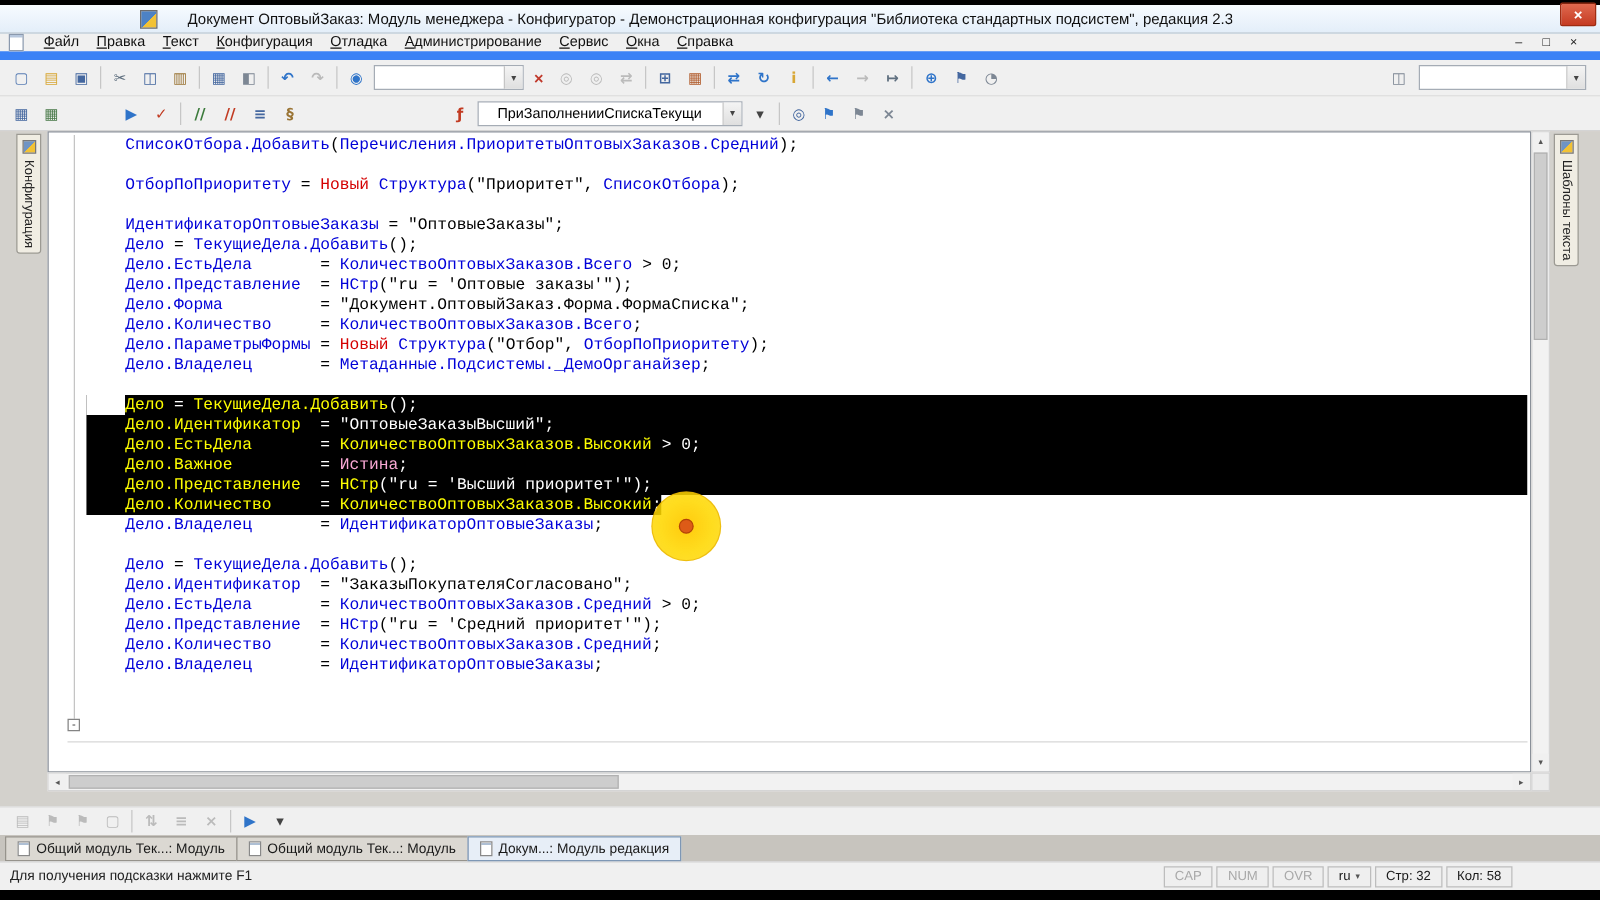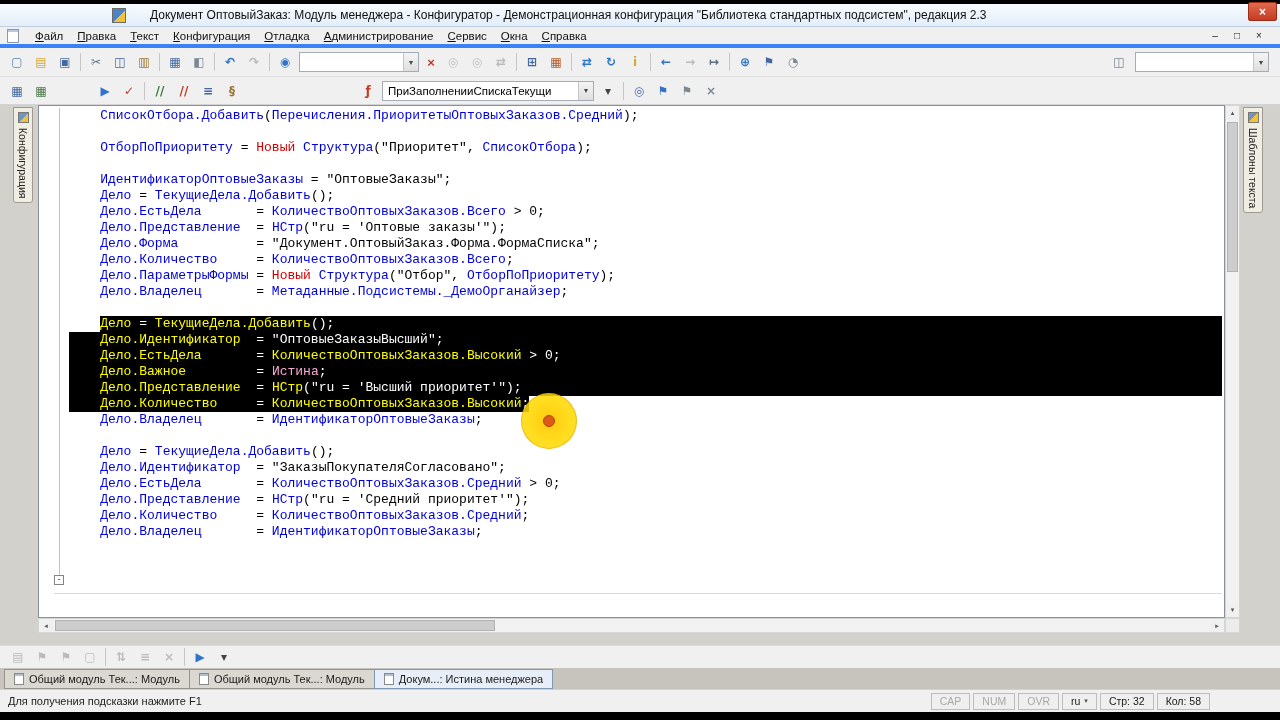--- a/index.html
+++ b/index.html
@@ -15,21 +15,21 @@
     display:flex;align-items:center;}
   .title-icon{margin-left:112px;width:14px;height:15px;border:1px solid #6b6b6b;
     background:linear-gradient(135deg,#4d82c4 0 55%,#f2c235 55% 100%);flex:0 0 auto;}
   .title-text{margin-left:24px;font-size:12px;color:#101010;white-space:nowrap;overflow:hidden;}
   .app-close{position:absolute;right:3px;top:2px;width:29px;height:19px;border-radius:2px;
     background:linear-gradient(#e06a50,#c53b22);border:1px solid #9e2c12;color:#fff;
     display:flex;align-items:center;justify-content:center;font-size:12px;font-weight:bold;}
 
   
   .menubar{position:absolute;left:0;top:27px;width:1280px;height:21px;background:#f0f0f0;
-    display:flex;align-items:center;border-bottom:4px solid #3b82f6;}
+    display:flex;align-items:center;border-bottom:7px solid #3b82f6;}
   .sysicon{width:12px;height:14px;margin:0 9px 0 7px;background:#fff;border:1px solid #8b99ad;
     box-shadow:inset 0 2px 0 #b7c7dd;flex:0 0 auto;}
   #menu-items{display:flex;align-items:center;height:100%;}
   .menu-item{padding:3px 7px;font-size:11.5px;color:#111;white-space:nowrap;}
   .menu-item u{text-decoration:underline;}
   #mdi-buttons{margin-left:auto;display:flex;margin-right:10px;}
   .mdi-btn{width:22px;height:16px;display:flex;align-items:center;justify-content:center;
     font-size:10px;color:#222;}
 
   
@@ -40,21 +40,21 @@
   .tgroup{display:flex;align-items:center;}
   .tbtn{width:22px;height:20px;margin:0 1px;border-radius:2px;display:flex;align-items:center;
     justify-content:center;font-size:12px;font-weight:bold;
     font-family:"DejaVu Sans","Liberation Sans",sans-serif;}
   .tbtn.grayed{opacity:.40;filter:grayscale(1);}
   .tsep{width:1px;height:18px;background:#c6c6c6;margin:0 3px;}
   .tspace{height:1px;}
   .tb-spacer{flex:1;}
   .combo{height:20px;background:#fff;border:1px solid #a5acb5;display:flex;align-items:center;
     font-size:11.5px;color:#000;}
-  .combo .cval{flex:1;padding:0 5px;white-space:nowrap;overflow:hidden;}
+  .combo .cval{flex:1;padding:0 15px;white-space:nowrap;overflow:hidden;}
   .combo .carr{width:15px;height:100%;background:linear-gradient(#f4f4f4,#dfdfdf);
     border-left:1px solid #c5c5c5;display:flex;align-items:center;justify-content:center;
     font-size:8px;color:#444;}
   .combo-search{width:120px;margin:0 2px;}
   .combo-right{width:134px;margin:0 6px 0 4px;}
   .combo-proc{width:212px;margin:0 2px;}
   .clearbtn{width:20px;height:20px;display:flex;align-items:center;justify-content:center;
     color:#c0392b;font-size:13px;font-weight:bold;}
 
   
@@ -335,21 +335,21 @@
       <div class="wtab">
         <span class="wtab-icon"></span>
         <span class="wtab-label">Общий модуль Тек...: Модуль</span>
       </div>
       <div class="wtab">
         <span class="wtab-icon"></span>
         <span class="wtab-label">Общий модуль Тек...: Модуль</span>
       </div>
       <div class="wtab active">
         <span class="wtab-icon"></span>
-        <span class="wtab-label">Докум...: Истина менеджера</span>
+        <span class="wtab-label">Докум...: Модуль редакция</span>
       </div>
     </div>
 
   <div class="statusbar">
     <span class="hint">Для получения подсказки нажмите F1</span>
     <div class="sboxes">
       <div class="sbox dim">CAP</div>
       <div class="sbox dim">NUM</div>
       <div class="sbox dim">OVR</div>
       <div class="sbox">

